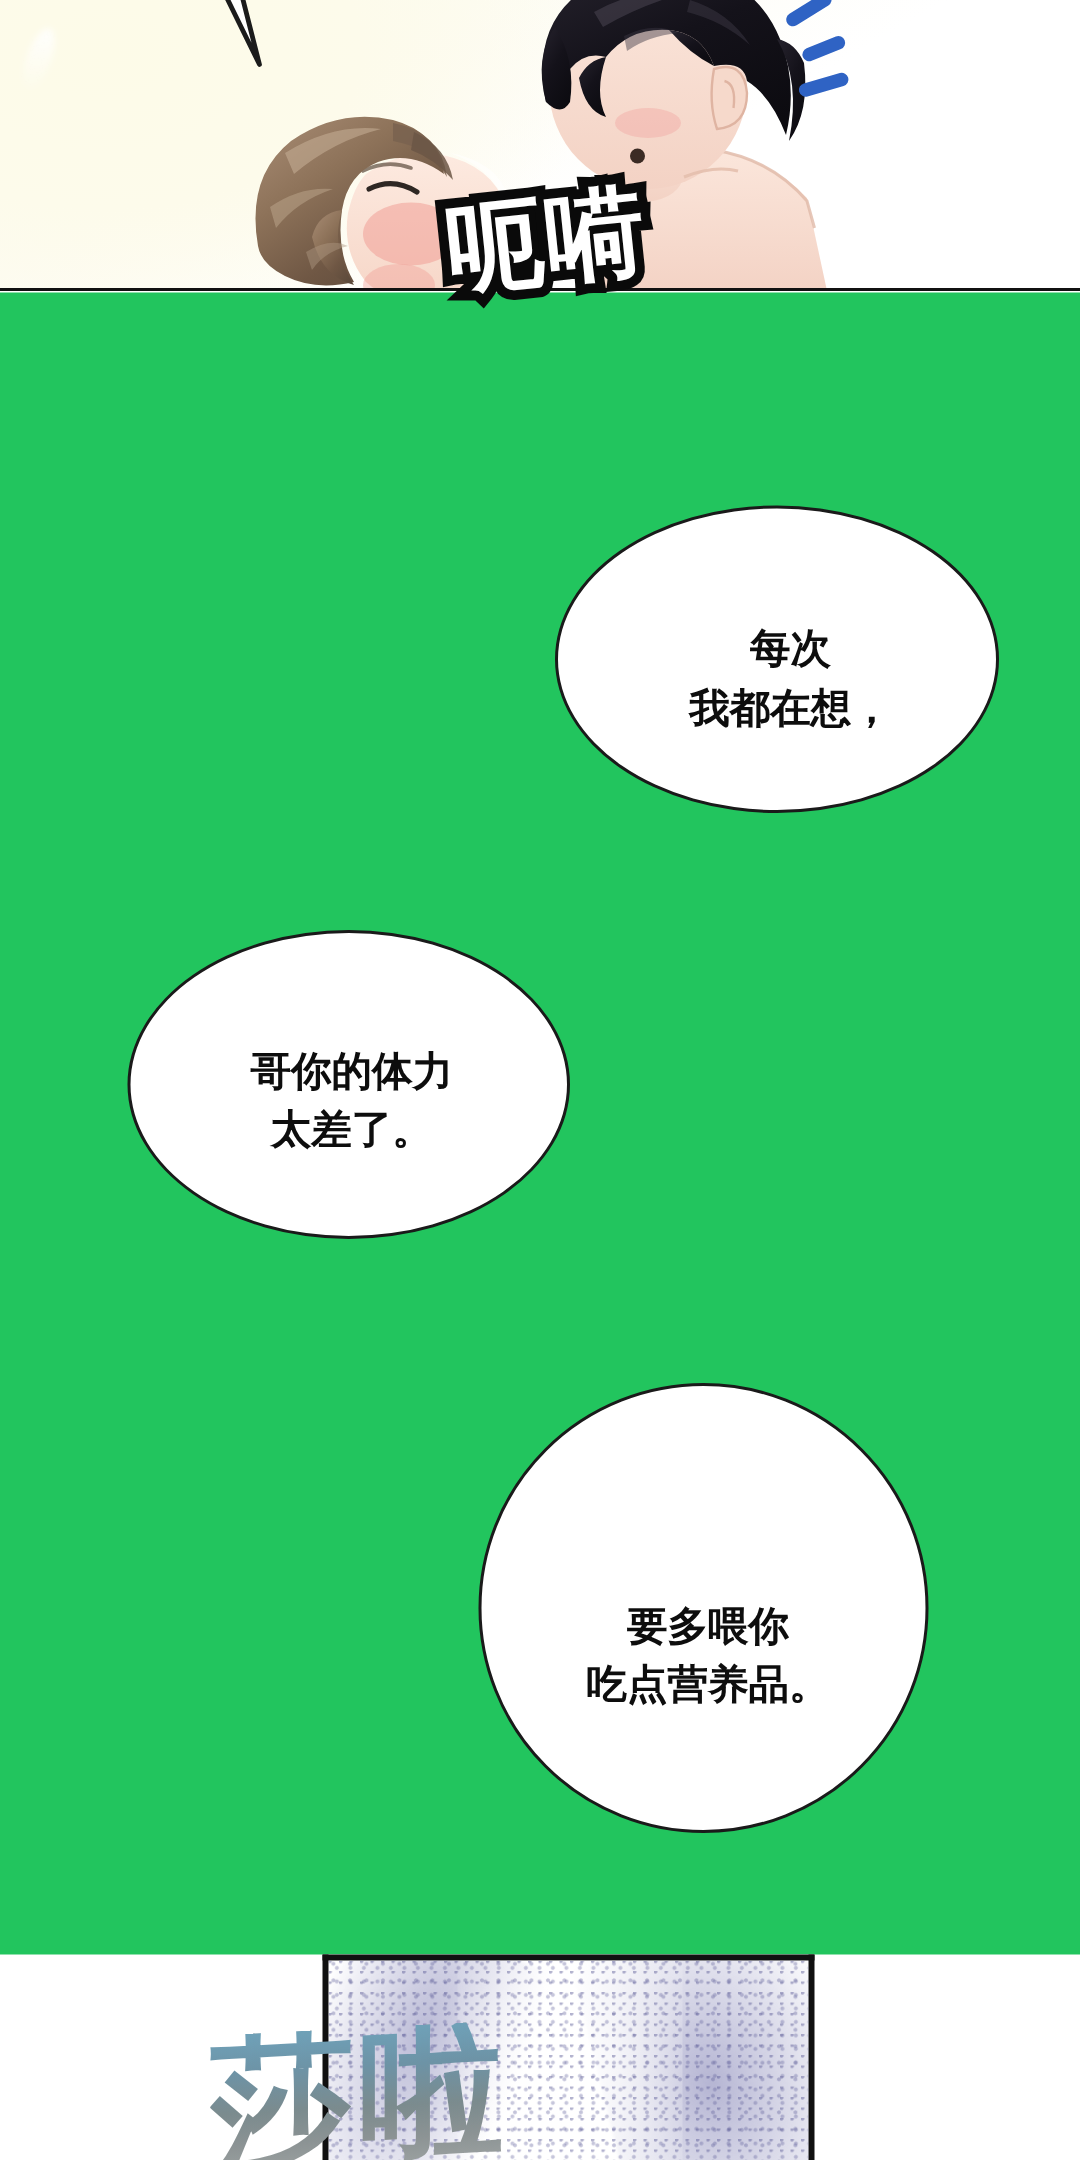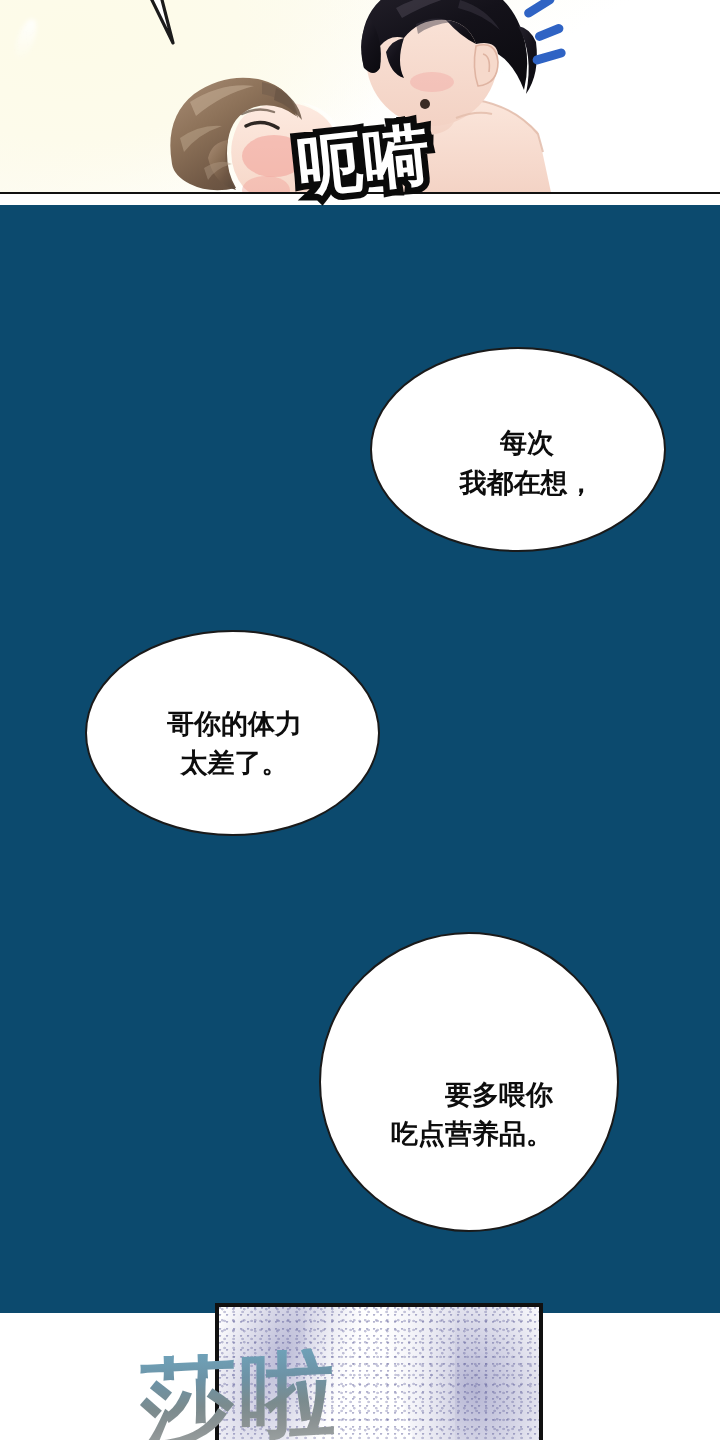--- a/index.html
+++ b/index.html
@@ -101,24 +101,24 @@
     text-shadow:
       0 0 0 #0a0a0a;
   }
   .sfx-top-inner {
     position: relative;
   }
 
   
   .panel-2 {
     position: absolute;
-    left: 0; top: 205px;
+    left: 0; top: 195px;
     width: 720px;
     height: 1108px;
-    background: #0c4a6e;
+    background: #22c55e;
   }
 
   .bubble {
     position: absolute;
     box-sizing: border-box;
     background: #ffffff;
     border: 2px solid #1a1a1a;
     border-radius: 50%;
     display: flex;
     align-items: center;
@@ -163,21 +163,20 @@
     left: 319px;
     top: 727px;  
     width: 300px;
     height: 300px;
   }
   .bubble-3 .bubble-text {
     font-size: 27px;
     line-height: 1.45;
     margin-top: 64px;
     margin-left: 6px;
-    text-align: right;
   }
 
   
   .panel-3 {
     position: absolute;
     left: 215px;
     top: 1303px;
     width: 328px;
     height: 137px;
     box-sizing: border-box;

